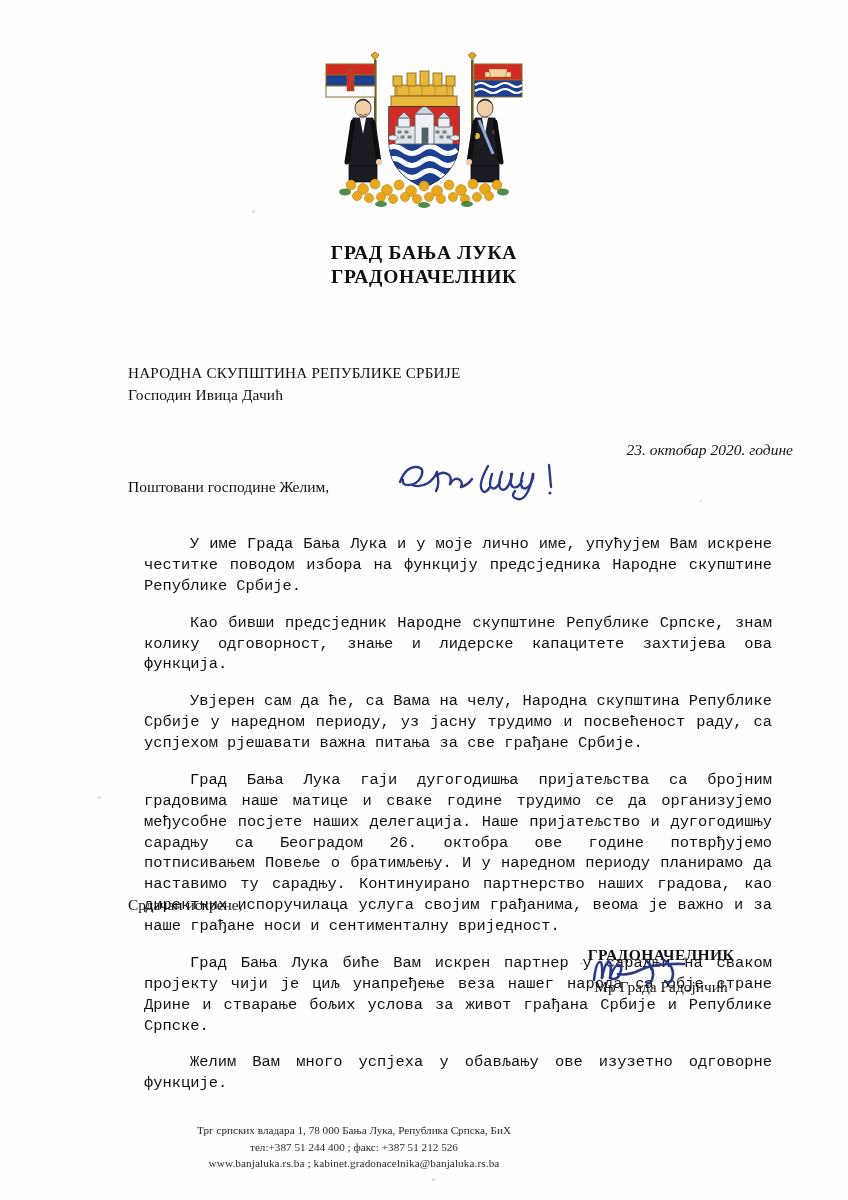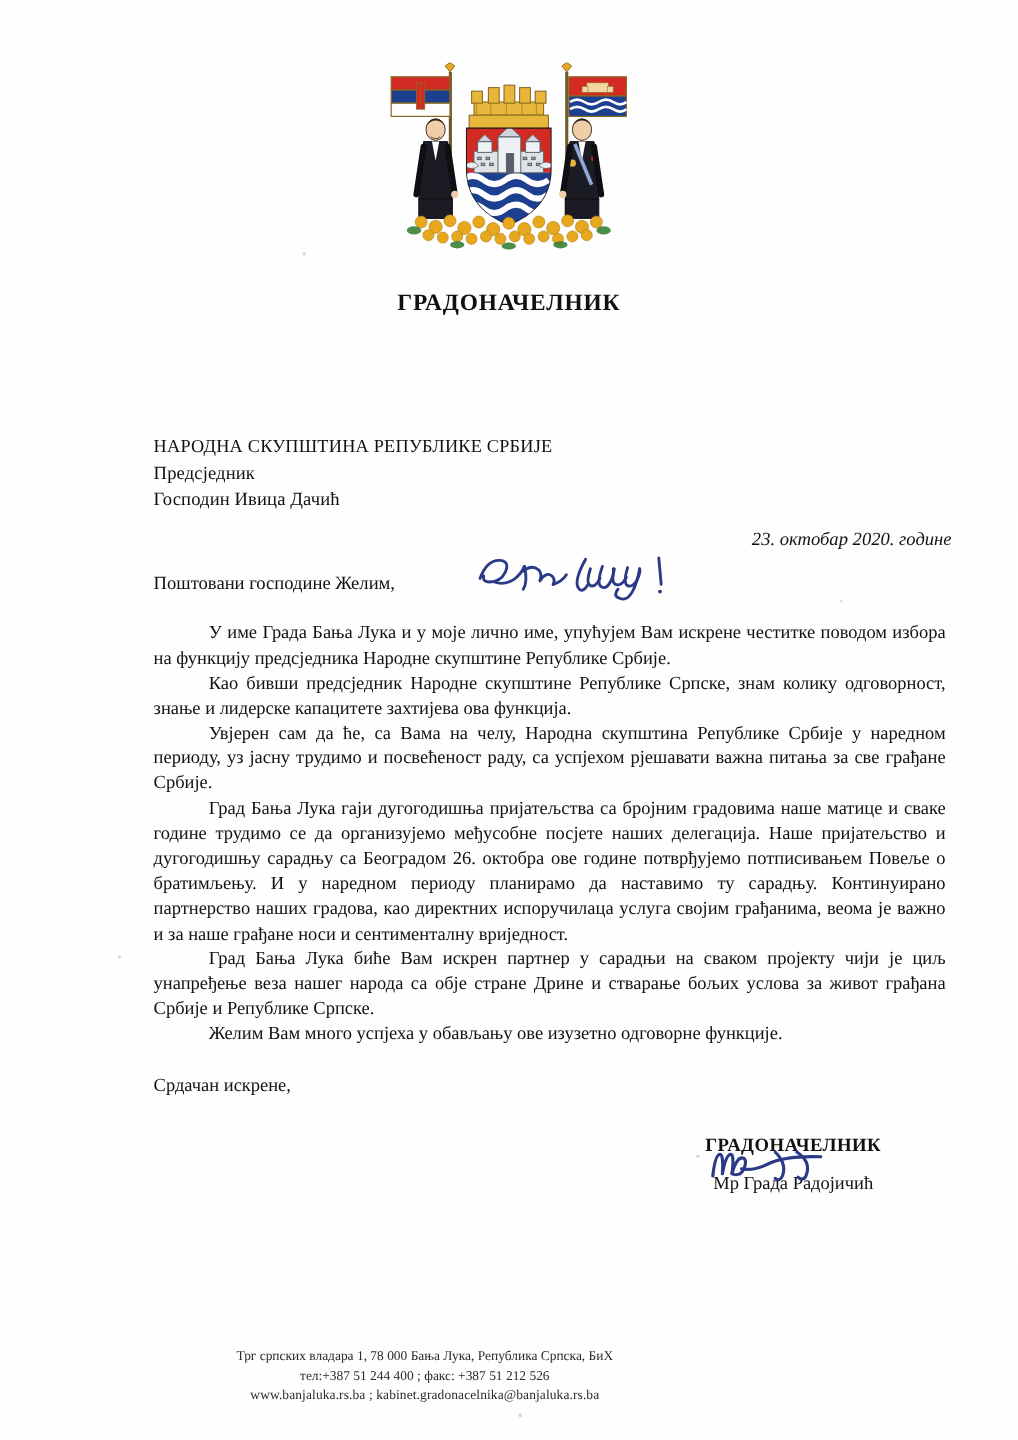--- a/index.html
+++ b/index.html
@@ -100,22 +100,23 @@
     position: absolute;
     left: 128px;
     top: 518px;
     width: 660px;
     font-size: 15.4px;
     line-height: 1.355;
     text-align: justify;
     text-justify: inter-word;
   }
   .body-text p {
-    margin: 0;
+    margin: 16px;
     text-indent: 46px;
+    font-family: Liberation Mono, monospace;
   }
 
   .closing {
     position: absolute;
     left: 128px;
     top: 896px;
     font-size: 15.4px;
   }
 
   
@@ -312,27 +313,27 @@
             <ellipse cx="184" cy="140" rx="6" ry="3.4"></ellipse>
             <ellipse cx="62" cy="152" rx="6" ry="3"></ellipse>
             <ellipse cx="105" cy="153" rx="6" ry="3"></ellipse>
             <ellipse cx="148" cy="152" rx="6" ry="3"></ellipse>
           </g>
         </g>
       </svg>
     </div>
 
     <div class="org-title">
+      <div>ГРАД БАЊА ЛУКА</div>
       <div>ГРАДОНАЧЕЛНИК</div>
     </div>
   </div>
 
   <div class="addressee">
     <div class="l1">НАРОДНА СКУПШТИНА РЕПУБЛИКЕ СРБИЈЕ</div>
-    <div>Предсједник</div>
     <div>Господин Ивица Дачић</div>
   </div>
 
   <div class="date-line">23. октобар 2020. године</div>
 
   <div class="salutation">Поштовани господине Желим,</div>
 
   <div class="handnote" title="Драги Ивице!">
     <svg width="200" height="52" viewBox="0 0 200 52" xmlns="http://www.w3.org/2000/svg">
       <g fill="none" stroke="#2b3a86" stroke-width="2.4" stroke-linecap="round" stroke-linejoin="round">

